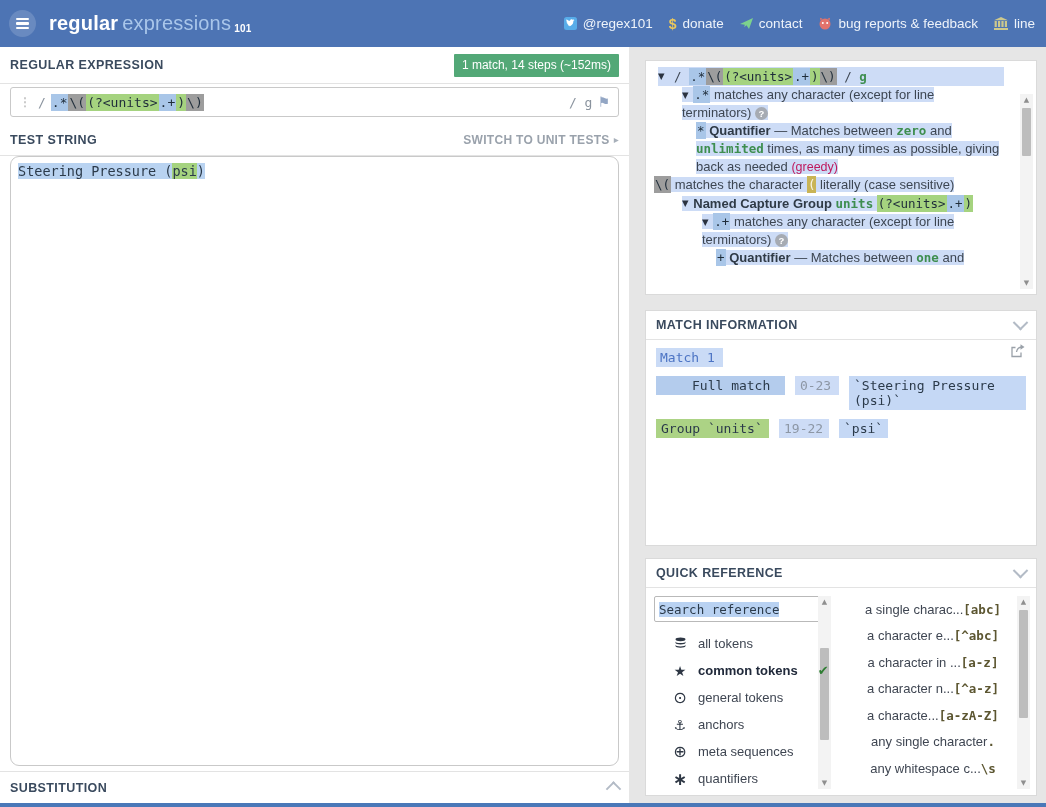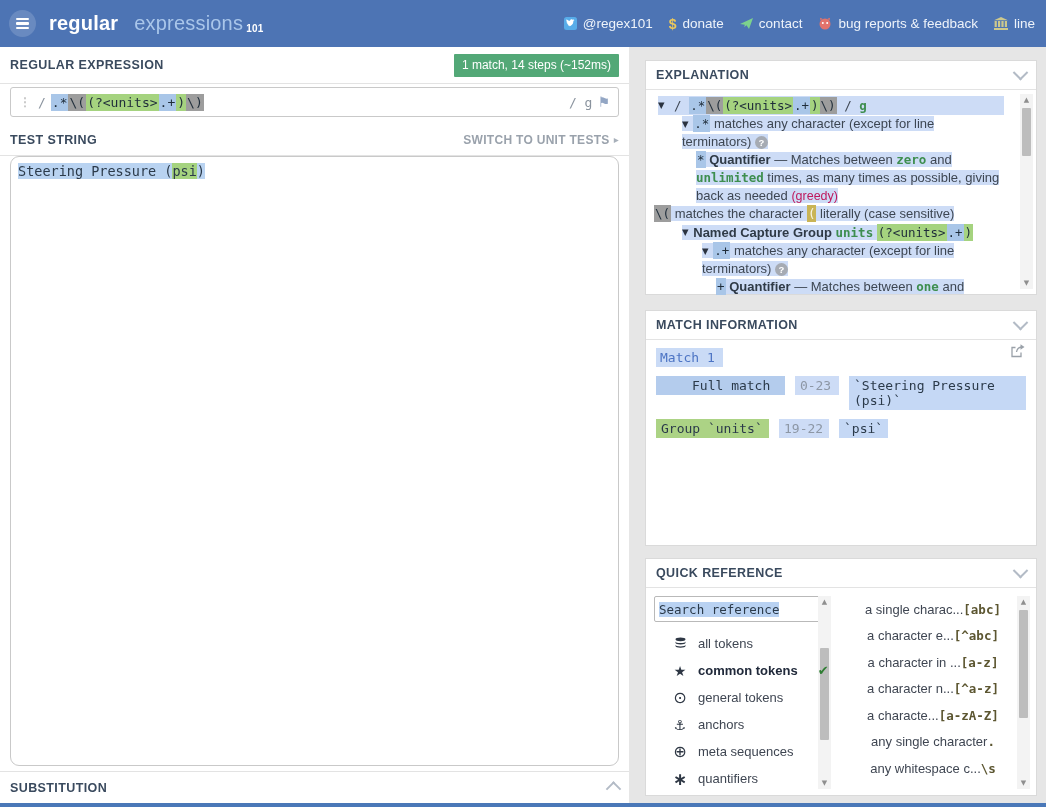--- a/index.html
+++ b/index.html
@@ -7,21 +7,21 @@
     position:relative;width:1046px;height:807px;overflow:hidden;
     background:#e6e6e6;font-family:"Liberation Sans",sans-serif;color:#3f4652;
     -webkit-font-smoothing:antialiased;
   }
   
   .navbar{position:absolute;top:0;left:0;right:0;height:47px;background:var(--navbar,#4d74b4);display:flex;align-items:center;}
   .hamburger{width:27px;height:27px;border-radius:50%;background:rgba(255,255,255,.16);margin-left:9px;display:flex;flex-direction:column;justify-content:center;align-items:center;gap:2.5px;cursor:pointer;}
   .hamburger i{display:block;width:13px;height:2.3px;background:#fff;border-radius:1px;}
   .logo{margin-left:13px;font-size:20px;letter-spacing:.2px;cursor:pointer;white-space:nowrap;}
   .logo .lg1{color:#fff;font-weight:600;}
-  .logo .lg2{color:#a9c6ea;font-weight:300;margin-left:16px;}
+  .logo .lg2{color:#a9c6ea;font-weight:300;margin-left:4px;}
   .logo .lg3{color:#fff;font-size:10px;font-weight:700;margin-left:3px;vertical-align:-2px;}
   .nav-links{margin-left:auto;margin-right:11px;display:flex;align-items:center;gap:16px;}
   .nav-link{display:flex;align-items:center;gap:6px;color:#eef3fa;font-size:13.5px;text-decoration:none;cursor:pointer;white-space:nowrap;}
   .nav-link .icn{display:inline-flex;align-items:center;}
   .dollar{color:#ecc85c;font-weight:700;font-size:14px;}
   
   .left-col{position:absolute;top:47px;left:0;width:629px;bottom:4px;background:#fff;}
   .sec-header{position:absolute;left:0;right:0;display:flex;align-items:center;justify-content:space-between;padding:0 10px;border-bottom:1px solid #e3e3e3;}
   .sec-title{font-size:12.5px;font-weight:700;color:var(--heading,#3a4a5e);letter-spacing:.4px;}
   .re-header{top:0;height:36px;}
@@ -184,24 +184,20 @@
   <div class="test-box">
     <span><span class="seg-match">Steering Pressure (</span><span class="seg-group">psi</span><span class="seg-match">)</span></span>
   </div>
   <div class="sec-header sub-header">
     <span class="sec-title">SUBSTITUTION</span>
     <span class="chev chev-up"></span>
   </div>
 </div>
 
 <div class="panel panel-exp">
-  <div class="panel-header">
-    <span class="sec-title">EXPLANATION</span>
-    <span class="chev chev-down"></span>
-  </div>
   <div class="exp-content">
       <div class="exp-line full" style="padding-left: 4px;">
         <span class="exp-sel"><span class="seg-caret">▼</span><span class="seg-mono"> / </span><span class="tok tok-blue">.*</span><span class="tok tok-gray">\(</span><span class="tok tok-green">(?&lt;units&gt;</span><span class="tok tok-blue">.+</span><span class="tok tok-green">)</span><span class="tok tok-gray">\)</span><span class="seg-mono"> / </span><span class="seg-mono-green">g</span></span>
       </div>
       <div class="exp-line" style="padding-left: 28px;"><span class="exp-sel"><span class="seg-caret">▼ </span><span class="tok tok-blue">.*</span><span class="seg-plain"> matches any character (except for line terminators) </span><span class="help-icon">?</span></span></div>
       <div class="exp-line" style="padding-left: 42px;"><span class="exp-sel"><span class="tok tok-blue">*</span><span class="seg-plain"> </span><span class="seg-bold">Quantifier</span><span class="seg-plain"> — Matches between </span><span class="seg-mono-green">zero</span><span class="seg-plain"> and </span><span class="seg-mono-green">unlimited</span><span class="seg-plain"> times, as many times as possible, giving back as needed </span><span class="seg-mono-gray">(greedy)</span></span></div>
       <div class="exp-line" style="padding-left: 0px;"><span class="exp-sel"><span class="tok tok-gray">\(</span><span class="seg-plain"> matches the character </span><span class="tok tok-olive">(</span><span class="seg-plain"> literally (case sensitive)</span></span></div>
       <div class="exp-line" style="padding-left: 28px;"><span class="exp-sel"><span class="seg-caret">▼ </span><span class="seg-bold">Named Capture Group </span><span class="seg-mono-green">units</span><span class="seg-plain"> </span><span class="tok tok-green">(?&lt;units&gt;</span><span class="tok tok-blue">.+</span><span class="tok tok-green">)</span></span></div>
       <div class="exp-line" style="padding-left: 48px;"><span class="exp-sel"><span class="seg-caret">▼ </span><span class="tok tok-blue">.+</span><span class="seg-plain"> matches any character (except for line terminators) </span><span class="help-icon">?</span></span></div>
       <div class="exp-line" style="padding-left: 62px;"><span class="exp-sel"><span class="tok tok-blue">+</span><span class="seg-plain"> </span><span class="seg-bold">Quantifier</span><span class="seg-plain"> — Matches between </span><span class="seg-mono-green">one</span><span class="seg-plain"> and</span></span></div>

